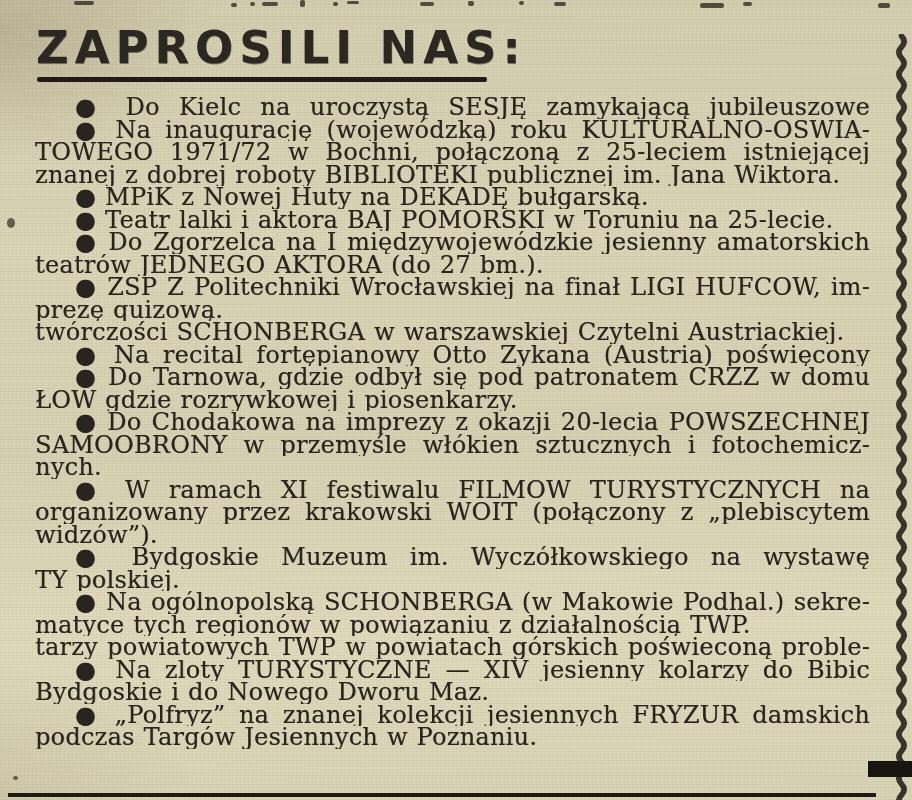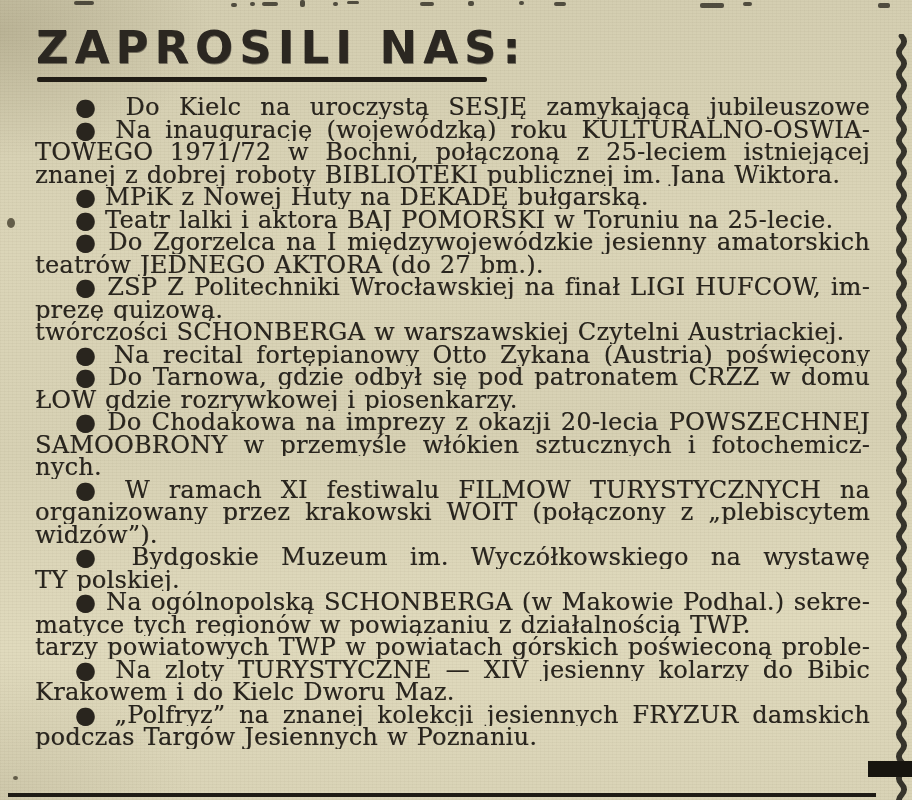--- a/index.html
+++ b/index.html
@@ -127,21 +127,21 @@
         <div class="line first fill">● Bydgoskie Muzeum im. Wyczółkowskiego na wystawę MONE-</div>
         <div class="line">TY polskiej.</div>
       </div>
       <div>
         <div class="line first fill">● Na ogólnopolską SCHÖNBERGA (w Makowie Podhal.) sekre-</div>
         <div class="line">matyce tych regionów w powiązaniu z działalnością TWP.</div>
         <div class="line fill">tarzy powiatowych TWP w powiatach górskich poświeconą proble-</div>
       </div>
       <div>
         <div class="line first fill">● Na zloty TURYSTYCZNE — XIV jesienny kolarzy do Bibic pod</div>
-        <div class="line">Krakowem i do Kielc Dworu Maz.</div>
+        <div class="line">Bydgoskie i do Nowego Dworu Maz.</div>
       </div>
       <div>
         <div class="line first fill">● „Polfryz” na znanej kolekcji jesiennych FRYZUR damskich</div>
         <div class="line">podczas Targów Jesiennych w Poznaniu.</div>
       </div>
     </div>
 
   <svg class="wavy" width="19" height="766" viewBox="0 0 19 766">
     <path d="M9.5 2 q 5.2 5.5 0 11 q -5.2 5.5 0 11 q 5.2 5.5 0 11 q -5.2 5.5 0 11 q 5.2 5.5 0 11 q -5.2 5.5 0 11 q 5.2 5.5 0 11 q -5.2 5.5 0 11 q 5.2 5.5 0 11 q -5.2 5.5 0 11 q 5.2 5.5 0 11 q -5.2 5.5 0 11 q 5.2 5.5 0 11 q -5.2 5.5 0 11 q 5.2 5.5 0 11 q -5.2 5.5 0 11 q 5.2 5.5 0 11 q -5.2 5.5 0 11 q 5.2 5.5 0 11 q -5.2 5.5 0 11 q 5.2 5.5 0 11 q -5.2 5.5 0 11 q 5.2 5.5 0 11 q -5.2 5.5 0 11 q 5.2 5.5 0 11 q -5.2 5.5 0 11 q 5.2 5.5 0 11 q -5.2 5.5 0 11 q 5.2 5.5 0 11 q -5.2 5.5 0 11 q 5.2 5.5 0 11 q -5.2 5.5 0 11 q 5.2 5.5 0 11 q -5.2 5.5 0 11 q 5.2 5.5 0 11 q -5.2 5.5 0 11 q 5.2 5.5 0 11 q -5.2 5.5 0 11 q 5.2 5.5 0 11 q -5.2 5.5 0 11 q 5.2 5.5 0 11 q -5.2 5.5 0 11 q 5.2 5.5 0 11 q -5.2 5.5 0 11 q 5.2 5.5 0 11 q -5.2 5.5 0 11 q 5.2 5.5 0 11 q -5.2 5.5 0 11 q 5.2 5.5 0 11 q -5.2 5.5 0 11 q 5.2 5.5 0 11 q -5.2 5.5 0 11 q 5.2 5.5 0 11 q -5.2 5.5 0 11 q 5.2 5.5 0 11 q -5.2 5.5 0 11 q 5.2 5.5 0 11 q -5.2 5.5 0 11 q 5.2 5.5 0 11 q -5.2 5.5 0 11 q 5.2 5.5 0 11 q -5.2 5.5 0 11 q 5.2 5.5 0 11 q -5.2 5.5 0 11 q 5.2 5.5 0 11 q -5.2 5.5 0 11 q 5.2 5.5 0 11 q -5.2 5.5 0 11 q 5.2 5.5 0 11 q -5.2 5.5 0 11"></path>
   </svg>

